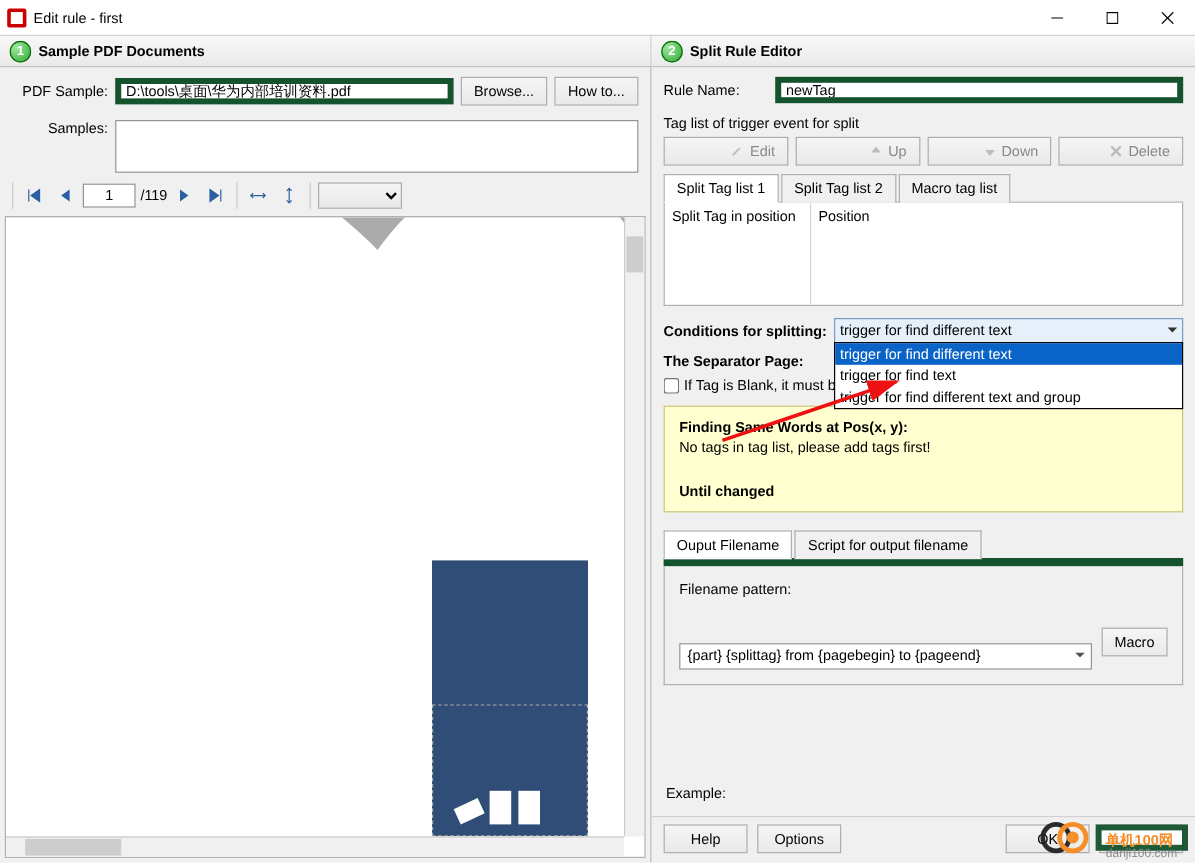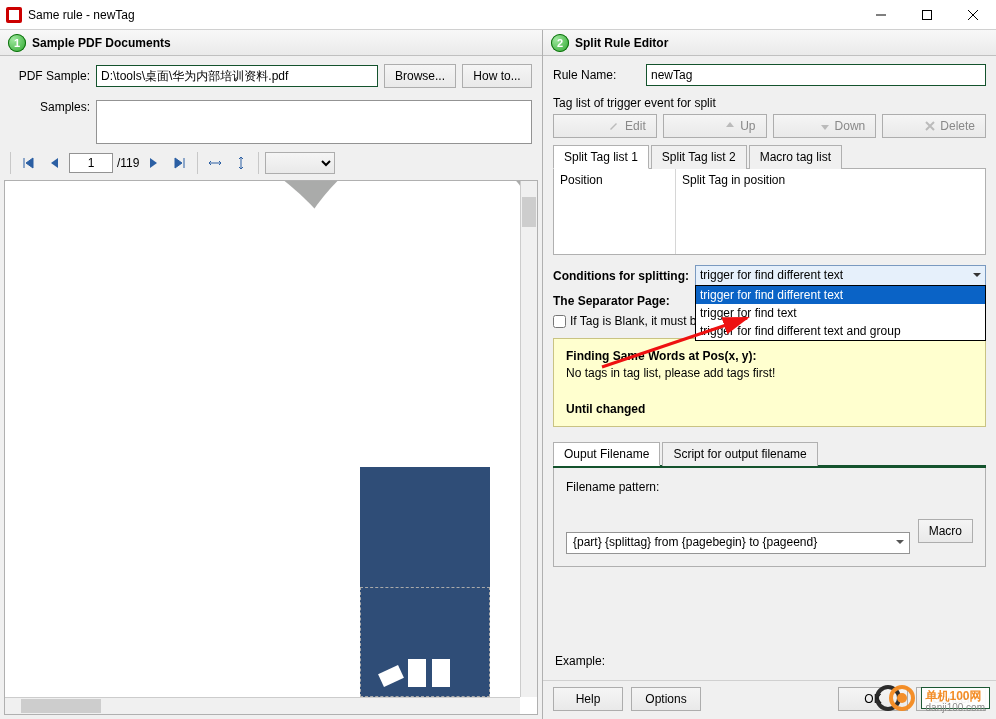--- a/index.html
+++ b/index.html
@@ -18,21 +18,21 @@
 .left { width: 543px; border-right: 1px solid #b0b0b0; display: flex; flex-direction: column; background: #f0f0f0; }
 .right { flex: 1; display: flex; flex-direction: column; background: #f0f0f0; }
 
 
 .section-hdr { height: 26px; display: flex; align-items: center; gap: 6px; padding-left: 8px; background: linear-gradient(#f8f8f8,#eaeaea); border-bottom: 1px solid #c0c0c0; font-weight: bold; }
 .section-hdr .num { width: 18px; height: 18px; border-radius: 50%; background: radial-gradient(circle at 30% 30%, #9ee89e, #2aa52a); color: #fff; display: flex; align-items: center; justify-content: center; font-size: 11px; box-shadow: 0 0 0 1px #0a6b0a inset; }
 
 
 .form-row { display: flex; align-items: center; gap: 6px; padding: 8px 10px 4px; }
 .form-row label { width: 80px; text-align: right; }
-.txt { border: 1px solid #14532d; background: #fff; height: 22px; padding: 2px 4px; }
+.txt { border: 5px solid #14532d; background: #fff; height: 22px; padding: 2px 4px; }
 .btn { height: 24px; min-width: 70px; border: 1px solid #adadad; background: linear-gradient(#f5f5f5,#e9e9e9); padding: 0 10px; cursor: pointer; }
 .btn:disabled, .btn.disabled { color: #888; }
 .samples-box { border: 1px solid #939393; background: #fff; height: 44px; }
 .nav-row { display: flex; align-items: center; gap: 4px; padding: 4px 8px 6px; }
 .nav-row .sep { width: 1px; height: 22px; background: #c8c8c8; margin: 0 2px; }
 .nav-btn { width: 22px; height: 22px; display: flex; align-items: center; justify-content: center; border: 1px solid transparent; background: none; }
 .nav-btn svg { display: block; }
 .page-num { width: 44px; height: 20px; border: 1px solid #939393; text-align: center; background: #fff; }
 .page-total { color: #000; }
 .zoom-select { width: 70px; height: 22px; border: 1px solid #adadad; background: linear-gradient(#f5f5f5,#e9e9e9); }
@@ -79,21 +79,21 @@
 .arrow-svg { position: absolute; left: 54px; top: 256px; z-index: 20; pointer-events: none; }
 
 .sep-row { margin-top: 8px; font-weight: bold; }
 .check-row { margin-top: 6px; display: flex; align-items: center; gap: 4px; }
 .check-row input { width: 13px; height: 13px; }
 
 .yellow-box { margin-top: 10px; border: 1px solid #c9c383; background: #ffffcf; padding: 10px 12px; }
 .yellow-box .hdr { font-weight: bold; margin-bottom: 3px; }
 .yellow-box .ft { font-weight: bold; margin-top: 22px; }
 
-.out-tabs { margin-top: 14px; display: flex; border-bottom: 3px solid #14532d; text-align: right; }
+.out-tabs { margin-top: 14px; display: flex; border-bottom: 7px solid #14532d; text-align: right; }
 .out-panel { border: 1px solid #b0b0b0; border-top: none; background: #f0f0f0; padding: 12px; }
 .out-panel .pattern-row { display: flex; gap: 8px; margin-top: 14px; align-items: center; }
 .select-like { flex: 1; height: 22px; border: 1px solid #949494; background: #fff; padding: 2px 18px 2px 6px; position: relative; margin-top: 24px; }
 .select-like::after { content: ""; position: absolute; right: 5px; top: 7px; border: 4px solid transparent; border-top-color: #555; }
 
 .example { margin-top: auto; padding: 8px 2px; }
 .example .lbl { margin-bottom: 4px; margin-top: 40px; }
 .example .val { font-weight: bold; padding-left: 10px; }
 
 .bottom-row { display: flex; gap: 8px; padding: 6px 10px 8px; border-top: 1px solid #d0d0d0; }
@@ -106,21 +106,21 @@
 .watermark .logo .c2 { position: absolute; left: 14px; top: 2px; width: 26px; height: 26px; border: 4px solid #f58a1f; border-radius: 50%; }
 .watermark .logo .dot { position: absolute; left: 22px; top: 10px; width: 10px; height: 10px; background: #f58a1f; border-radius: 50%; }
 .watermark .txt { font-size: 13px; color: #f58a1f; font-weight: bold; line-height: 1.05; text-align: left;}
 .watermark .txt .d { font-size: 10px; color: #888; font-weight: normal;}
 </style>
 </head>
 <body>
 
 <div class="titlebar">
   <div class="app-icon"></div>
-  <div class="title">Same rule - newTag</div>
+  <div class="title">Edit rule - first</div>
   <div class="win-btns">
     <div class="win-btn">
         <svg width="10" height="10">
           <line x1="0" y1="5" x2="10" y2="5" stroke="#000"></line>
         </svg>
       </div>
     <div class="win-btn">
         <svg width="10" height="10">
           <rect x="0.5" y="0.5" width="9" height="9" fill="none" stroke="#000"></rect>
         </svg>
@@ -255,22 +255,22 @@
             <span>Delete</span>
           </button>
       </div>
 
       <div class="tabs">
         <div class="tab active">Split Tag list 1</div>
         <div class="tab">Split Tag list 2</div>
         <div class="tab">Macro tag list</div>
       </div>
       <div class="tag-table">
+        <div class="col">Split Tag in position</div>
         <div class="col">Position</div>
-        <div class="col">Split Tag in position</div>
       </div>
 
       <div class="cond-row">
         <label>Conditions for splitting:</label>
         <div class="dropdown">
           <div class="dd-display">trigger for find different text</div>
           <div class="dd-list">
             <div class="opt sel">trigger for find different text</div>
             <div class="opt">trigger for find text</div>
             <div class="opt">trigger for find different text and group</div>

